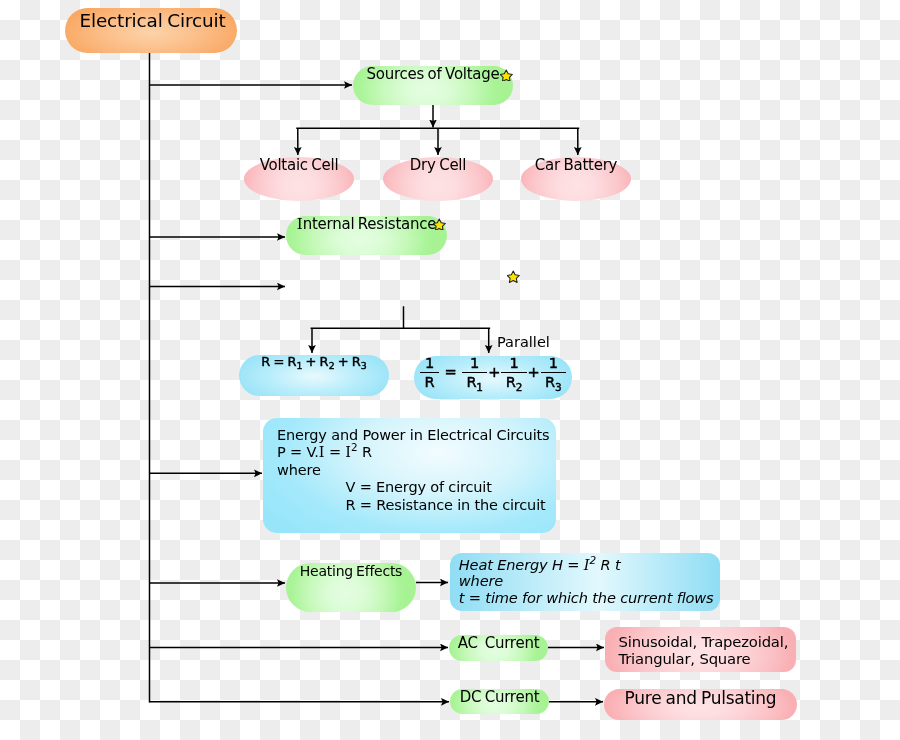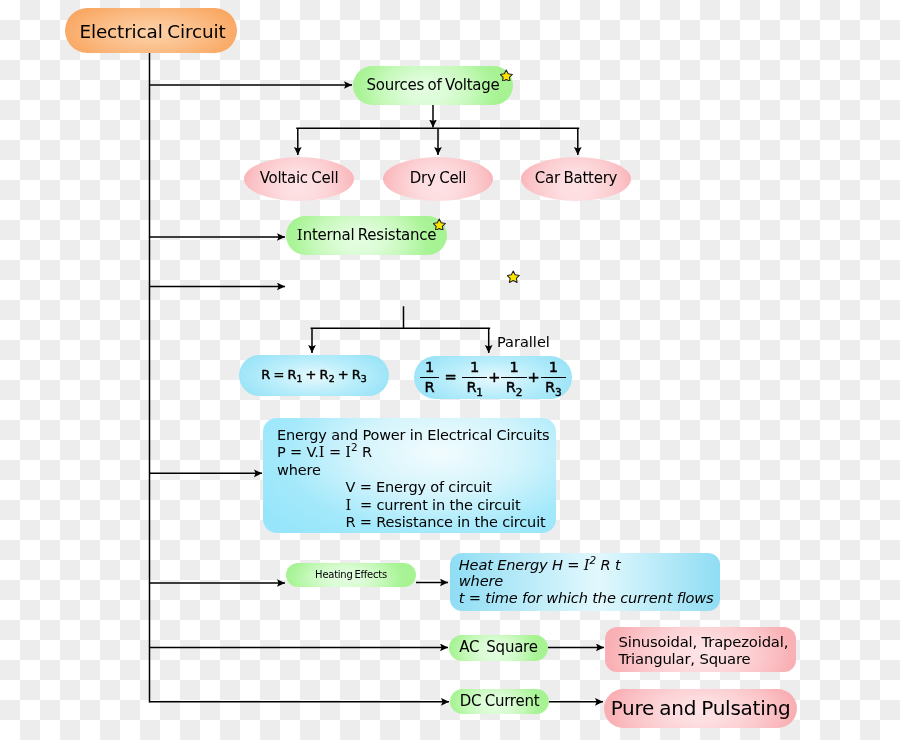--- a/index.html
+++ b/index.html
@@ -7,21 +7,21 @@
        font-family:"DejaVu Sans",sans-serif;
        background-color:#ffffff;
        background-image:
          linear-gradient(45deg,#ededed 25%,transparent 25%,transparent 75%,#ededed 75%),
          linear-gradient(45deg,#ededed 25%,transparent 25%,transparent 75%,#ededed 75%);
        background-size:40px 40px;
        background-position:0 0,20px 20px;}
   #stage{position:relative;width:900px;height:740px;transform:translateZ(0);}
   #wires{position:absolute;left:0;top:0;width:900px;height:740px;}
   .node{position:absolute;box-sizing:border-box;color:#000;
-        display:flex;align-items:center;justify-content:center;
+        display:flex;align-items:flex-start;justify-content:center;
         line-height:1.15;white-space:pre;letter-spacing:-0.25px;word-spacing:-1px;}
   .rr{border-radius:999px;}
   .el{border-radius:50%;}
   .star{position:absolute;width:12.5px;height:12.5px;}
   .txtlabel{position:absolute;color:#000;white-space:pre;}
   .boxtext{position:absolute;color:#000;white-space:nowrap;line-height:1.207;letter-spacing:-0.17px;}
   .boxtext>div{white-space:pre;}
   sup{font-size:.72em;vertical-align:super;line-height:0;}
   .mi{font-family:"DejaVu Serif",serif;letter-spacing:0;}
   .frac{display:inline-block;text-align:center;vertical-align:middle;position:relative;line-height:1.0;}
@@ -124,52 +124,51 @@
             background:radial-gradient(ellipse 62% 84% at 50% 52%,#e8f9fd 0%,#bbeefb 45%,#8fe0f7 100%);"><span class="peq"><span class="frac"><span class="num">1</span><span class="den"><span>R</span></span></span><span class="opsym eqs">=</span><span class="frac"><span class="num">1</span><span class="den"><span>R</span><sub>1</sub></span></span><span class="opsym">+</span><span class="frac"><span class="num">1</span><span class="den"><span>R</span><sub>2</sub></span></span><span class="opsym">+</span><span class="frac"><span class="num">1</span><span class="den"><span>R</span><sub>3</sub></span></span></span>
 </div>
 
 <div style="position:absolute;left:263px;top:418px;width:293px;height:115px;border-radius:14px;
             background:radial-gradient(ellipse 74% 96% at 60% 30%,#f2fcfe 0%,#d4f4fc 38%,#a4e9fb 72%,#96e5fa 100%);"></div>
 <div class="boxtext" style="left:277px;top:426.5px;width:280px;font-size:14.5px;">
   <div>Energy and Power in Electrical Circuits</div>
   <div><span>P = V.</span><span class="mi">I</span><span> = </span><span class="mi">I</span><sup>2</sup><span> R</span></div>
   <div>where</div>
   <div style="margin-left:68.5px;">V = Energy of circuit</div>
-  <div style="margin-left:68.5px;"><span class="mi">I</span><span>  = current in the circuit</span></div>
   <div style="margin-left:68.5px;">R = Resistance in the circuit</div>
 </div>
 
-<div class="node rr" style="left:286px;top:563px;width:130px;height:24px;font-size:10px;
+<div class="node rr" style="left:286px;top:563px;width:130px;height:49px;font-size:14px;
             background:radial-gradient(ellipse 46% 120% at 46% 62%,#e3fde0 0%,#dcfcd7 30%,#c6f9ba 62%,#abf499 90%,#a7f394 100%);">
   <span>Heating Effects</span>
 </div>
 
 <div style="position:absolute;left:450px;top:553px;width:270px;height:58px;border-radius:12px;
             background:linear-gradient(90deg,#8fddf4 0%,#e2f8fd 55%,#8fddf4 100%);"></div>
 <div class="boxtext" style="left:458.8px;top:556.8px;width:262px;font-size:14.6px;line-height:1.13;font-style:italic;">
   <div><span>Heat Energy H = </span><span class="mi">I</span><sup>2</sup><span> R t</span></div>
   <div>where</div>
   <div>t = time for which the current flows</div>
 </div>
 
 <div class="node rr" style="left:449px;top:635px;width:99px;height:26px;font-size:15px;
             background:radial-gradient(ellipse 46% 120% at 46% 62%,#e3fde0 0%,#dcfcd7 30%,#c6f9ba 62%,#abf499 90%,#a7f394 100%);">
-  <span>AC  Square</span>
+  <span>AC  Current</span>
 </div>
 
 <div style="position:absolute;left:605px;top:627px;width:191px;height:45px;border-radius:12px;
             background:radial-gradient(ellipse 48% 120% at 50% 58%,#fde3e6 0%,#fddde0 26%,#fcd2d5 50%,#fbc2c6 76%,#f9b0b4 100%);"></div>
 <div class="boxtext" style="left:618.5px;top:634.2px;width:180px;font-size:14.8px;line-height:1.14;">
   <div>Sinusoidal, Trapezoidal,</div>
   <div>Triangular, Square</div>
 </div>
 
 <div class="node rr" style="left:450px;top:689px;width:99px;height:25px;font-size:15px;
             background:radial-gradient(ellipse 46% 120% at 46% 62%,#e3fde0 0%,#dcfcd7 30%,#c6f9ba 62%,#abf499 90%,#a7f394 100%);">
   <span>DC Current</span>
 </div>
 
-<div class="node rr" style="left:604px;top:689px;width:193px;height:39px;font-size:20px;
+<div class="node rr" style="left:604px;top:689px;width:193px;height:31px;font-size:17px;
             background:radial-gradient(ellipse 48% 120% at 50% 58%,#fde3e6 0%,#fddde0 26%,#fcd2d5 50%,#fbc2c6 76%,#f9b0b4 100%);">
   <span>Pure and Pulsating</span>
 </div>
 
 </div>
 
 </body></html>

